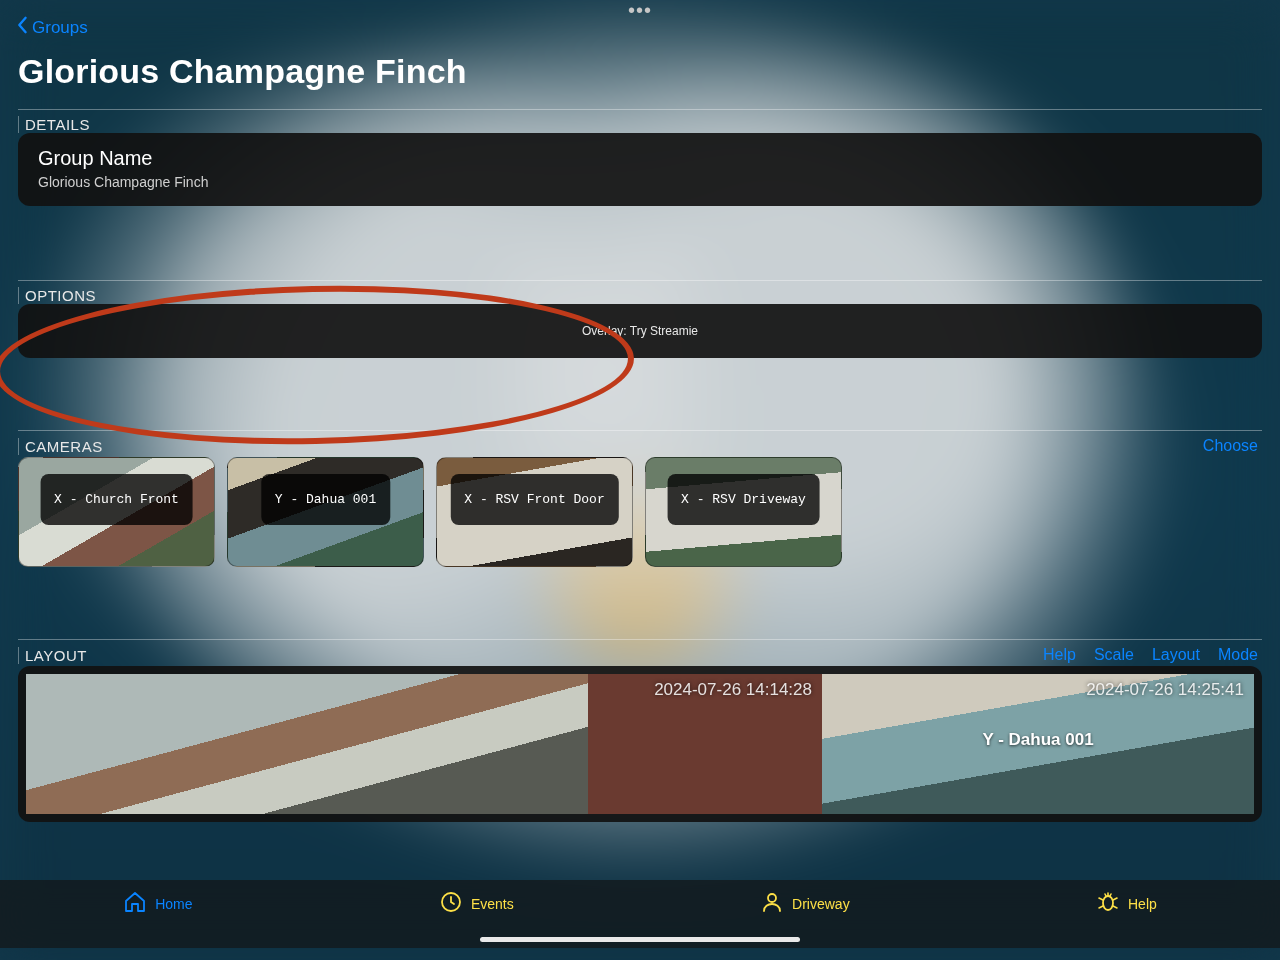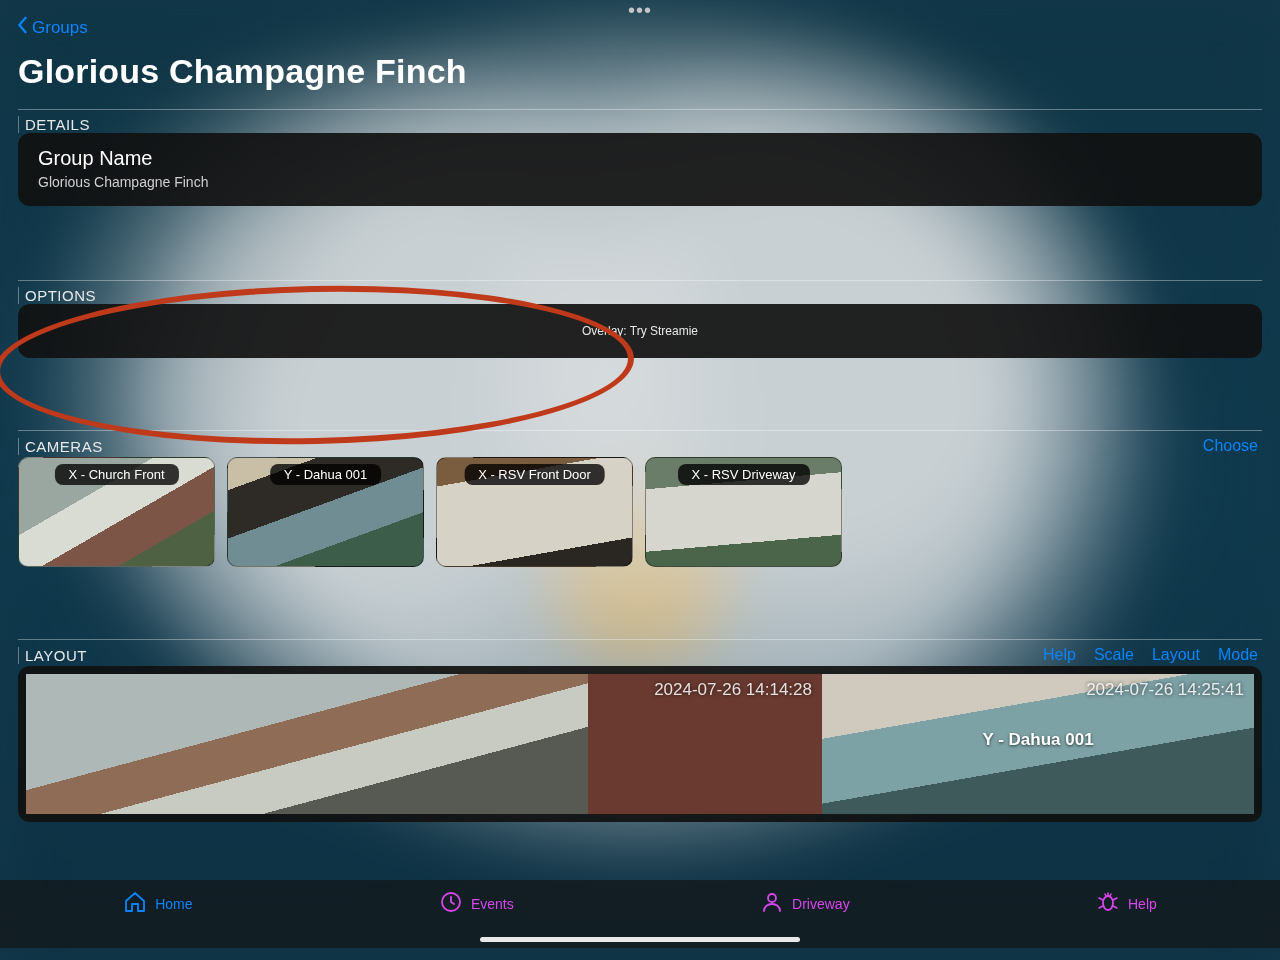--- a/index.html
+++ b/index.html
@@ -95,26 +95,27 @@
   }
   .cam {
     width: 197px; height: 110px;
     border-radius: 10px;
     border: 1px solid rgba(0,0,0,0.4);
     position: relative;
     overflow: hidden;
     background: #555;
   }
   .cam .chip {
-    position: absolute; top: 6px; left: 50%; transform: translateX(-50%);
+    position: absolute; top: 16px; left: 50%; transform: translateX(-50%);
     background: rgba(0,0,0,0.78);
     color: #fff; font-size: 13px;
-    padding: 3px 14px;
+    padding: 18px 14px;
     border-radius: 8px;
     white-space: nowrap;
+    font-family: Liberation Mono, monospace;
   }
   .cam1 { background: linear-gradient(150deg,#9aa7a0 0 35%,#d9dcd3 35% 55%,#7d5546 55% 75%,#4f6143 75% 100%); }
   .cam2 { background: linear-gradient(160deg,#c8bfa6 0 18%,#2e2b27 18% 45%,#6f8d93 45% 70%,#3c5d4a 70% 100%); }
   .cam3 { background: linear-gradient(165deg,#5a3a33 0 20%,#aaa79a 20% 70%,#3e5a3d 70% 100%); }
   .cam4 { background: linear-gradient(170deg,#7a5c3e 0 20%,#d6d2c6 20% 80%,#2a2622 80% 100%); }
   .cam5 { background: linear-gradient(175deg,#6a7d68 0 25%,#d7d6ce 25% 75%,#4a6549 75% 100%); }
 
   .layout-card {
     background: rgba(17,17,17,0.92);
     border-radius: 12px;
@@ -143,21 +144,21 @@
     position: absolute; left: 0; right: 0; bottom: 12px;
     height: 68px;
     background: rgba(20,22,24,0.72);
     backdrop-filter: blur(20px);
     display: flex; justify-content: space-around; align-items: flex-start;
     padding-top: 10px;
     z-index: 10;
   }
   .tab {
     display: flex; align-items: center; gap: 8px;
-    color: #d946ef; font-size: 14px;
+    color: #fde047; font-size: 14px;
   }
   .tab.active { color: #0a84ff; }
   .tab svg { width: 24px; height: 24px; }
   .home-indicator {
     position: absolute; bottom: 6px; left: 50%; transform: translateX(-50%);
     width: 320px; height: 5px; border-radius: 3px; background: #e9e9e9;
   }
 </style>
 </head>
 <body>

